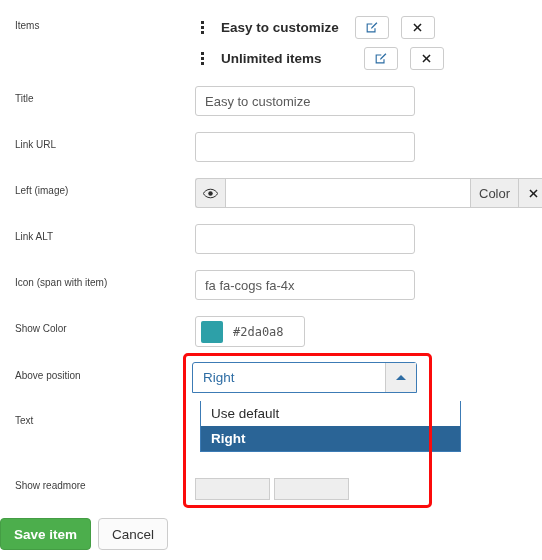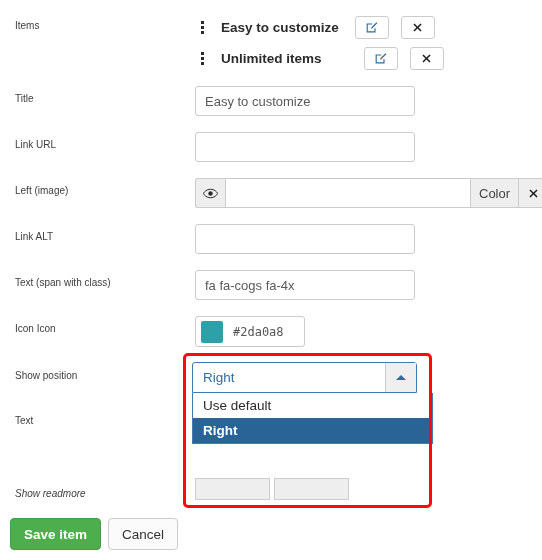--- a/index.html
+++ b/index.html
@@ -225,26 +225,26 @@
   }
   .caret-up {
     width: 0;
     height: 0;
     border-left: 5px solid transparent;
     border-right: 5px solid transparent;
     border-bottom: 5px solid #2e6da4;
   }
   .options {
     box-sizing: border-box;
-    width: 241px;
+    width: 261px;
     border: 1px solid #3c7bb5;
     border-top: none;
     background: #ffffff;
     list-style: none;
-    margin: 0;
+    margin: 8px;
     padding: 0;
   }
   .options li {
     height: 25px;
     display: flex;
     align-items: center;
     padding-left: 10px;
     font-size: 13.5px;
     color: #2b2b2b;
     cursor: pointer;
@@ -270,21 +270,21 @@
     height: 22px;
     border: 1px solid #cdcdcd;
     background: #eeeeee;
     box-sizing: border-box;
   }
   .ghost-toolbar span + span { margin-left: 4px; }
 
   
   .footer {
     position: absolute;
-    left: 10px;
+    left: 0;
     top: 518px;
     display: flex;
     align-items: center;
   }
   .btn {
     box-sizing: border-box;
     font-family: "Liberation Sans", sans-serif;
     font-size: 13.5px;
     height: 32px;
     border-radius: 4px;
@@ -392,46 +392,46 @@
   </div>
 
   <div class="row" style="top:224px;">
     <div class="lbl" style="top:7px;">Link ALT</div>
     <div class="ctl">
       <input class="txt w220" type="text" value="" style="">
     </div>
   </div>
 
   <div class="row" style="top:270px;">
-    <div class="lbl" style="top:7px;">Text (span with class)</div>
+    <div class="lbl" style="top:7px;">Icon (span with item)</div>
     <div class="ctl">
       <input class="txt w220" type="text" value="fa fa-cogs fa-4x" style="">
     </div>
   </div>
 
   <div class="row" style="top:316px;">
-    <div class="lbl" style="top:7px;">Icon Icon</div>
+    <div class="lbl" style="top:7px;">Show Color</div>
     <div class="ctl">
       <div class="colorfield">
         <span class="swatch" id="color-swatch" style="background: rgb(45, 160, 168);"></span>
         <span class="colorval">#2da0a8</span>
       </div>
     </div>
   </div>
 
   <div class="row" style="top:370px;">
-    <div class="lbl" style="top:0px;">Show position</div>
+    <div class="lbl" style="top:0px;">Above position</div>
   </div>
 
   <div class="row" style="top:415px;">
     <div class="lbl" style="top:0px;">Text</div>
   </div>
 
   <div class="row" style="top:480px;">
-    <div class="lbl" style="top:8px;font-style:italic;">Show readmore</div>
+    <div class="lbl" style="top:0px;">Show readmore</div>
   </div>
 
   <div class="ghost-toolbar">
     <span></span>
     <span></span>
   </div>
 
   <div class="select-wrap">
     <div class="select-box">
       <span class="select-value">Right</span>

